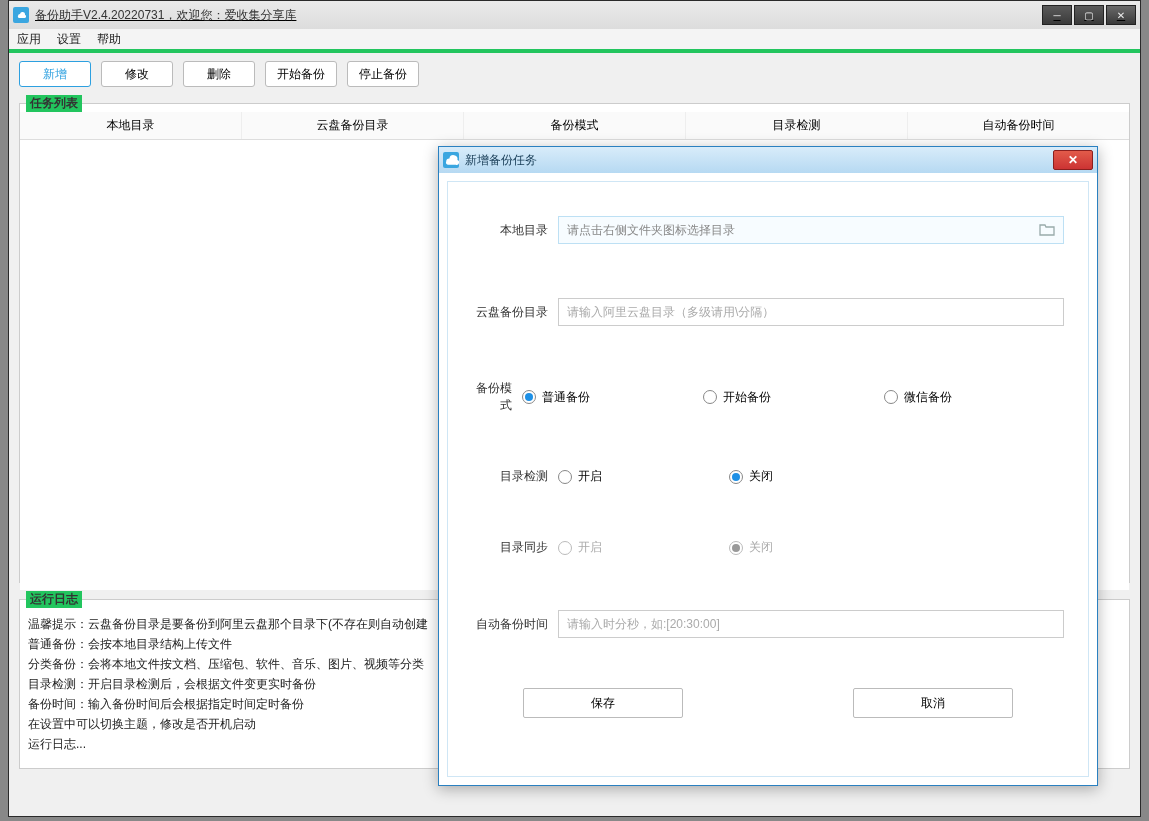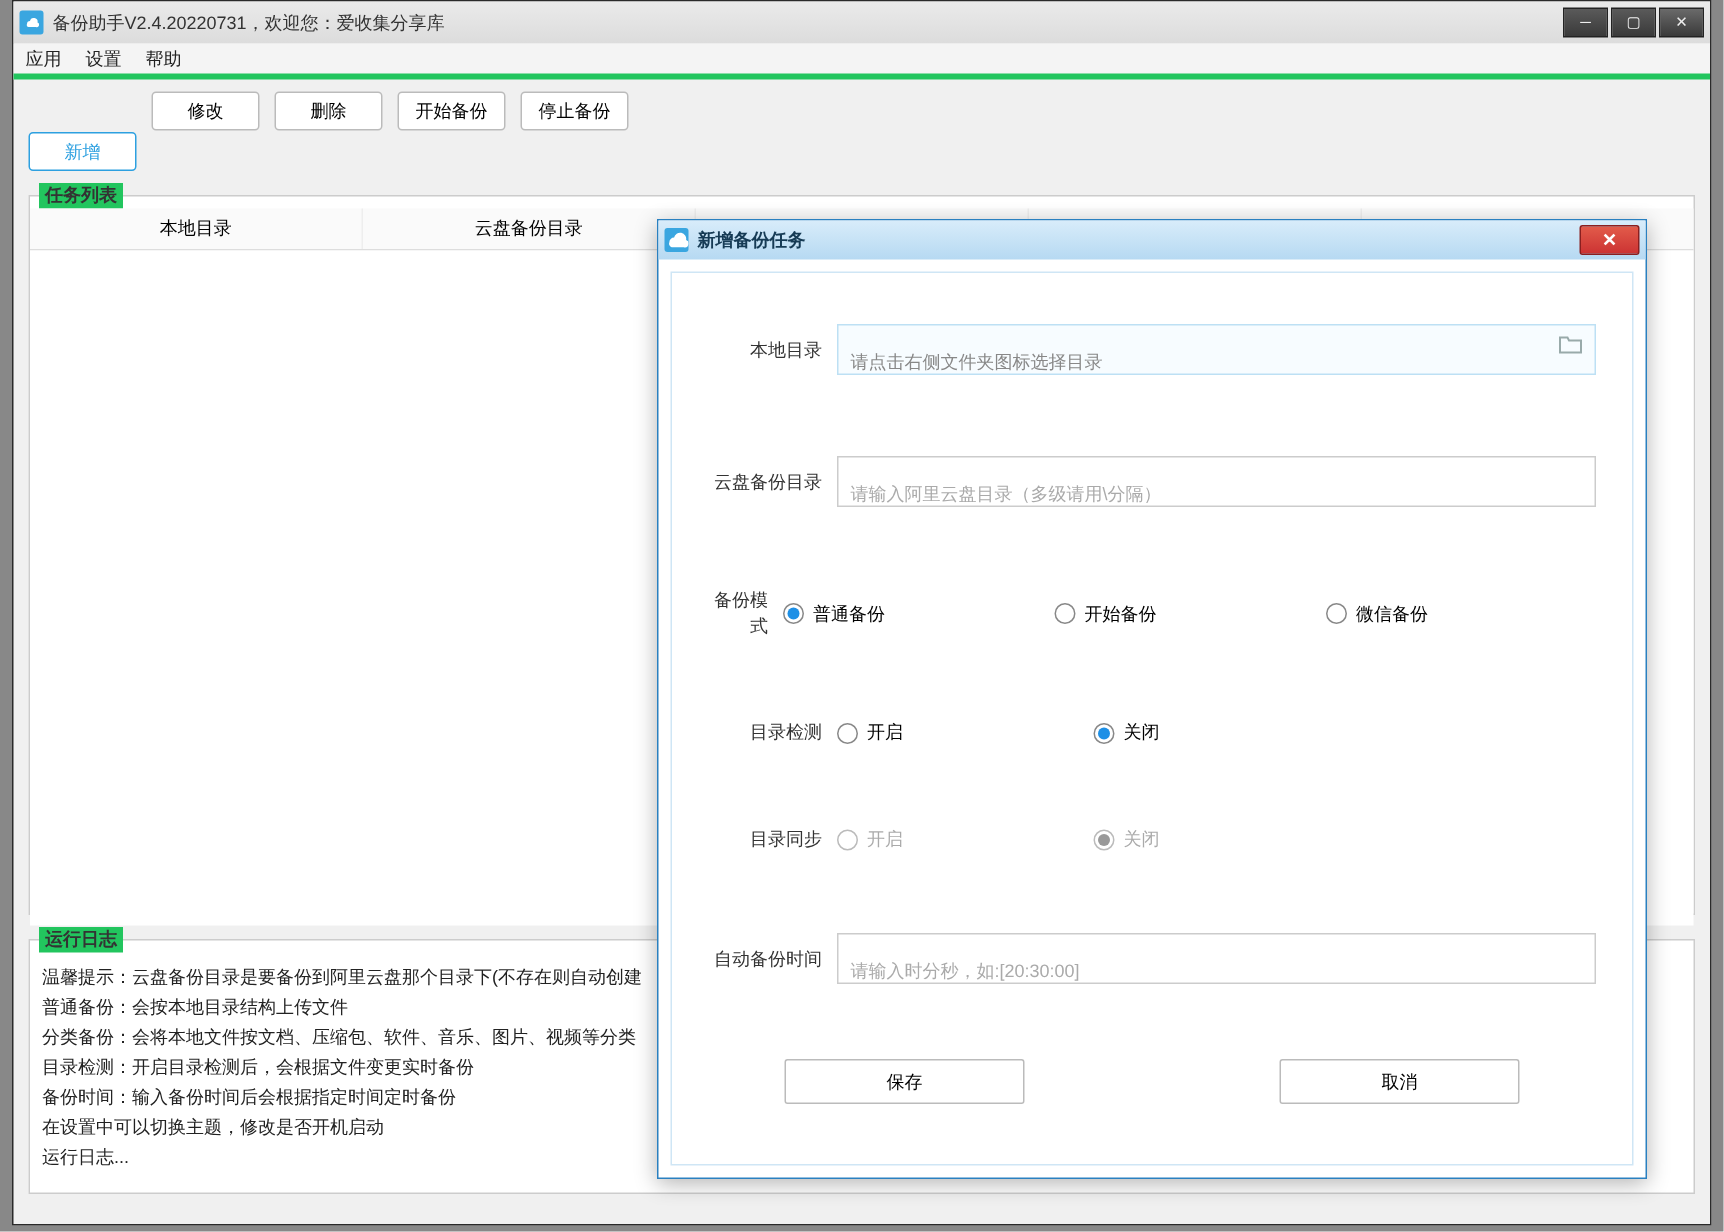--- a/index.html
+++ b/index.html
@@ -20,20 +20,21 @@
   height: 817px;
   background: #f0f0f0;
   border: 1px solid #2a2a2a;
 }
 .titlebar {
   height: 28px;
   background: linear-gradient(#eaeaea, #dcdcdc);
   display: flex;
   align-items: center;
   padding: 0 4px;
+  text-decoration: underline;
 }
 .titlebar .app-icon {
   width: 16px; height: 16px;
   background: #3aa6e0;
   border-radius: 2px;
   margin-right: 6px;
   display: flex; align-items: center; justify-content: center;
 }
 .titlebar .app-icon svg { width: 10px; height: 10px; }
 .titlebar .title { color: #333; flex: 1; }
@@ -62,21 +63,21 @@
 .content { padding: 8px 10px; }
 .toolbar { display: flex; gap: 10px; margin-bottom: 8px; }
 .tb-btn {
   width: 72px; height: 26px;
   border: 1px solid #bbb;
   background: #fff;
   border-radius: 3px;
   display: flex; align-items: center; justify-content: center;
   cursor: pointer;
 }
-.tb-btn.primary { border-color: #2da0e0; color:#2da0e0;margin-top:27px; }
+.tb-btn.primary { border-color: #2da0e0; color:#2da0e0; }
 fieldset {
   border: 1px solid #ccc;
   background: #fff;
   padding: 0;
 }
 fieldset > legend {
   margin-left: 6px;
   padding: 0 4px;
   color: #333;
   background: #22c55e;
@@ -114,21 +115,21 @@
   border: 1px solid #2a80c0;
   box-shadow: 0 3px 14px rgba(0,0,0,0.3);
 }
 .dialog .dlg-title {
   height: 26px;
   background: linear-gradient(#d8ecfa,#b6d9f2);
   display: flex; align-items: center;
   padding: 0 4px;
 }
 .dialog .dlg-title .app-icon { width:16px;height:16px;background:#3aa6e0;border-radius:2px;margin-right:6px;display:flex;align-items:center;justify-content:center;}
-.dialog .dlg-title .t { flex:1; color:#163b55;font-weight:bold; }
+.dialog .dlg-title .t { flex:1; color:#163b55; }
 .dialog .dlg-close {
   width: 40px; height: 20px;
   background: linear-gradient(#e25b4a,#c33);
   border: 1px solid #8a1f1f;
   border-radius: 2px;
   color: #fff;
   display:flex;align-items:center;justify-content:center;
   cursor:pointer;
   font-size: 12px;
   font-weight: bold;
@@ -149,23 +150,23 @@
   width: 86px;
   text-align: right;
   padding-right: 10px;
   color: #333;
 }
 .text-input {
   flex: 1;
   height: 28px;
   border: 1px solid #bde0f4;
   background: #f7fcff;
-  padding: 16px 8px;
+  padding: 4px 8px;
   color: #888;
-  display:flex;align-items:flex-start;
+  display:flex;align-items:center;
   position: relative;
 }
 .text-input.plain { background:#fff; border-color:#ccc; }
 .text-input .folder-icon {
   position:absolute; right:8px; top:5px;
   color:#aaa; cursor:pointer;
 }
 .radio-group { display:flex; flex:1; gap:1px; }
 .radio-item { display:flex; align-items:center; gap:6px; width:180px; }
 .radio-item.short { width:170px;text-align:right; }

